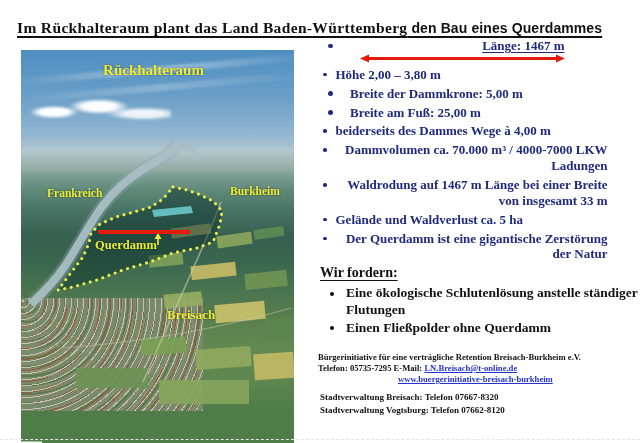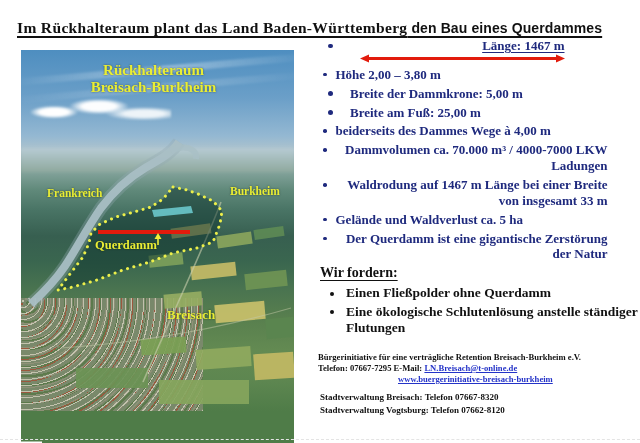--- a/index.html
+++ b/index.html
@@ -105,21 +105,20 @@
     <path d="M 40,298 C 100,294 180,284 270,258" fill="none" stroke="#c4caa8" stroke-width="1.2" opacity="0.5"></path>
     <polygon points="152,137 166,140 177,144 192,151 201,161 199,174 192,192 176,198 152,203 129,212 102,220 76,230 52,237 37,240 49,224 62,207 68,193 70,183 79,174 95,167 113,162 130,157 142,149" fill="rgba(14,52,45,0.5)" stroke="#ecef4a" stroke-width="3" stroke-dasharray="0.1 6.5" stroke-linecap="round" stroke-linejoin="round"></polygon>
     <polygon points="131,160 170,156 172,163 133,167" fill="#6ecfd4" opacity="0.85"></polygon>
     <line x1="77" y1="182" x2="169" y2="182" stroke="var(--red,#e21b0c)" stroke-width="4"></line>
     <line x1="137" y1="195" x2="137" y2="188" stroke="#f0ef3a" stroke-width="1.6"></line>
     <polygon points="133.5,189 140.5,189 137,183" fill="#f0ef3a"></polygon>
   </svg>
 
   <div class="lbl region-title">
     <div>Rückhalteraum</div>
-    <div>Breisach-Burkheim</div>
   </div>
   <div class="lbl" style="left:26px; top:137px; font-size:11.5px;">Frankreich</div>
   <div class="lbl" style="left:197px; top:135px; font-size:11.5px;margin-left:12px;">Burkheim</div>
   <div class="lbl" style="left:74px; top:188px; font-size:12.5px;">Querdamm</div>
   <div class="lbl" style="left:146px; top:257px; font-size:13px;">Breisach</div>
 </div>
 
 <div class="panel">
 
   <div class="fact lg first">
@@ -164,30 +163,30 @@
   </div>
   <div class="fact sm">
     <span class="dot"></span>
     <span class="txt">Der Querdamm ist eine gigantische Zerstörung der Natur</span>
   </div>
 
   <div class="demand-head">Wir fordern:</div>
 
   <div class="demand">
     <span class="dot"></span>
-    <span class="txt">Einen Fließpolder ohne Querdamm</span>
+    <span class="txt">Eine ökologische Schlutenlösung anstelle ständiger Flutungen</span>
   </div>
   <div class="demand">
     <span class="dot"></span>
-    <span class="txt">Eine ökologische Schlutenlösung anstelle ständiger Flutungen</span>
+    <span class="txt">Einen Fließpolder ohne Querdamm</span>
   </div>
 
   <div class="footer">
     <div>Bürgerinitiative für eine verträgliche Retention Breisach-Burkheim e.V.</div>
-    <div><span>Telefon: 07667-7295  E-Mail: </span><a href="#">LN.Breisach@t-online.de</a>
+    <div><span>Telefon: 05735-7295  E-Mail: </span><a href="#">LN.Breisach@t-online.de</a>
     </div>
     <div class="web-line"><a href="#">www.buergerinitiative-breisach-burkheim</a>
     </div>
   </div>
 
   <div class="cities">
     <div>Stadtverwaltung Breisach: Telefon 07667-8320</div>
     <div>Stadtverwaltung Vogtsburg: Telefon 07662-8120</div>
   </div>
 </div>

